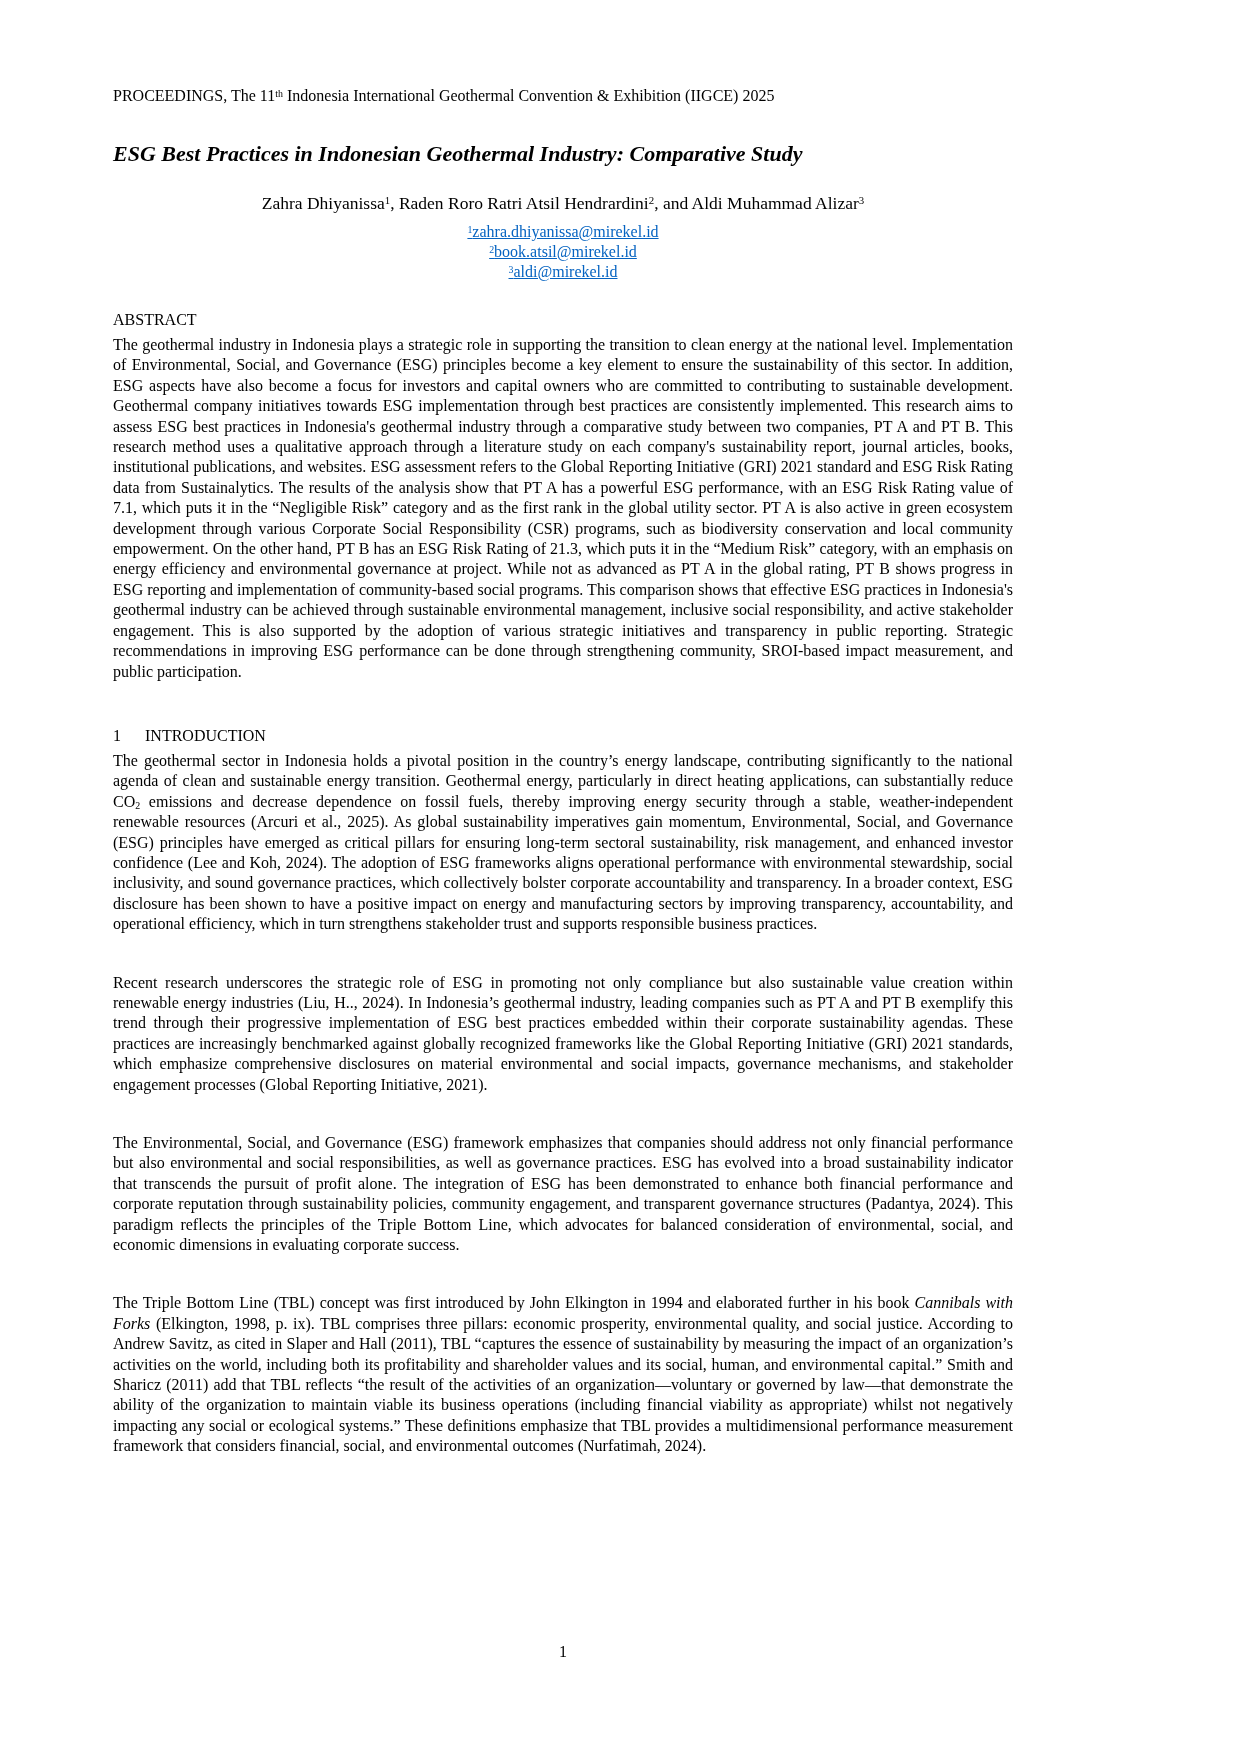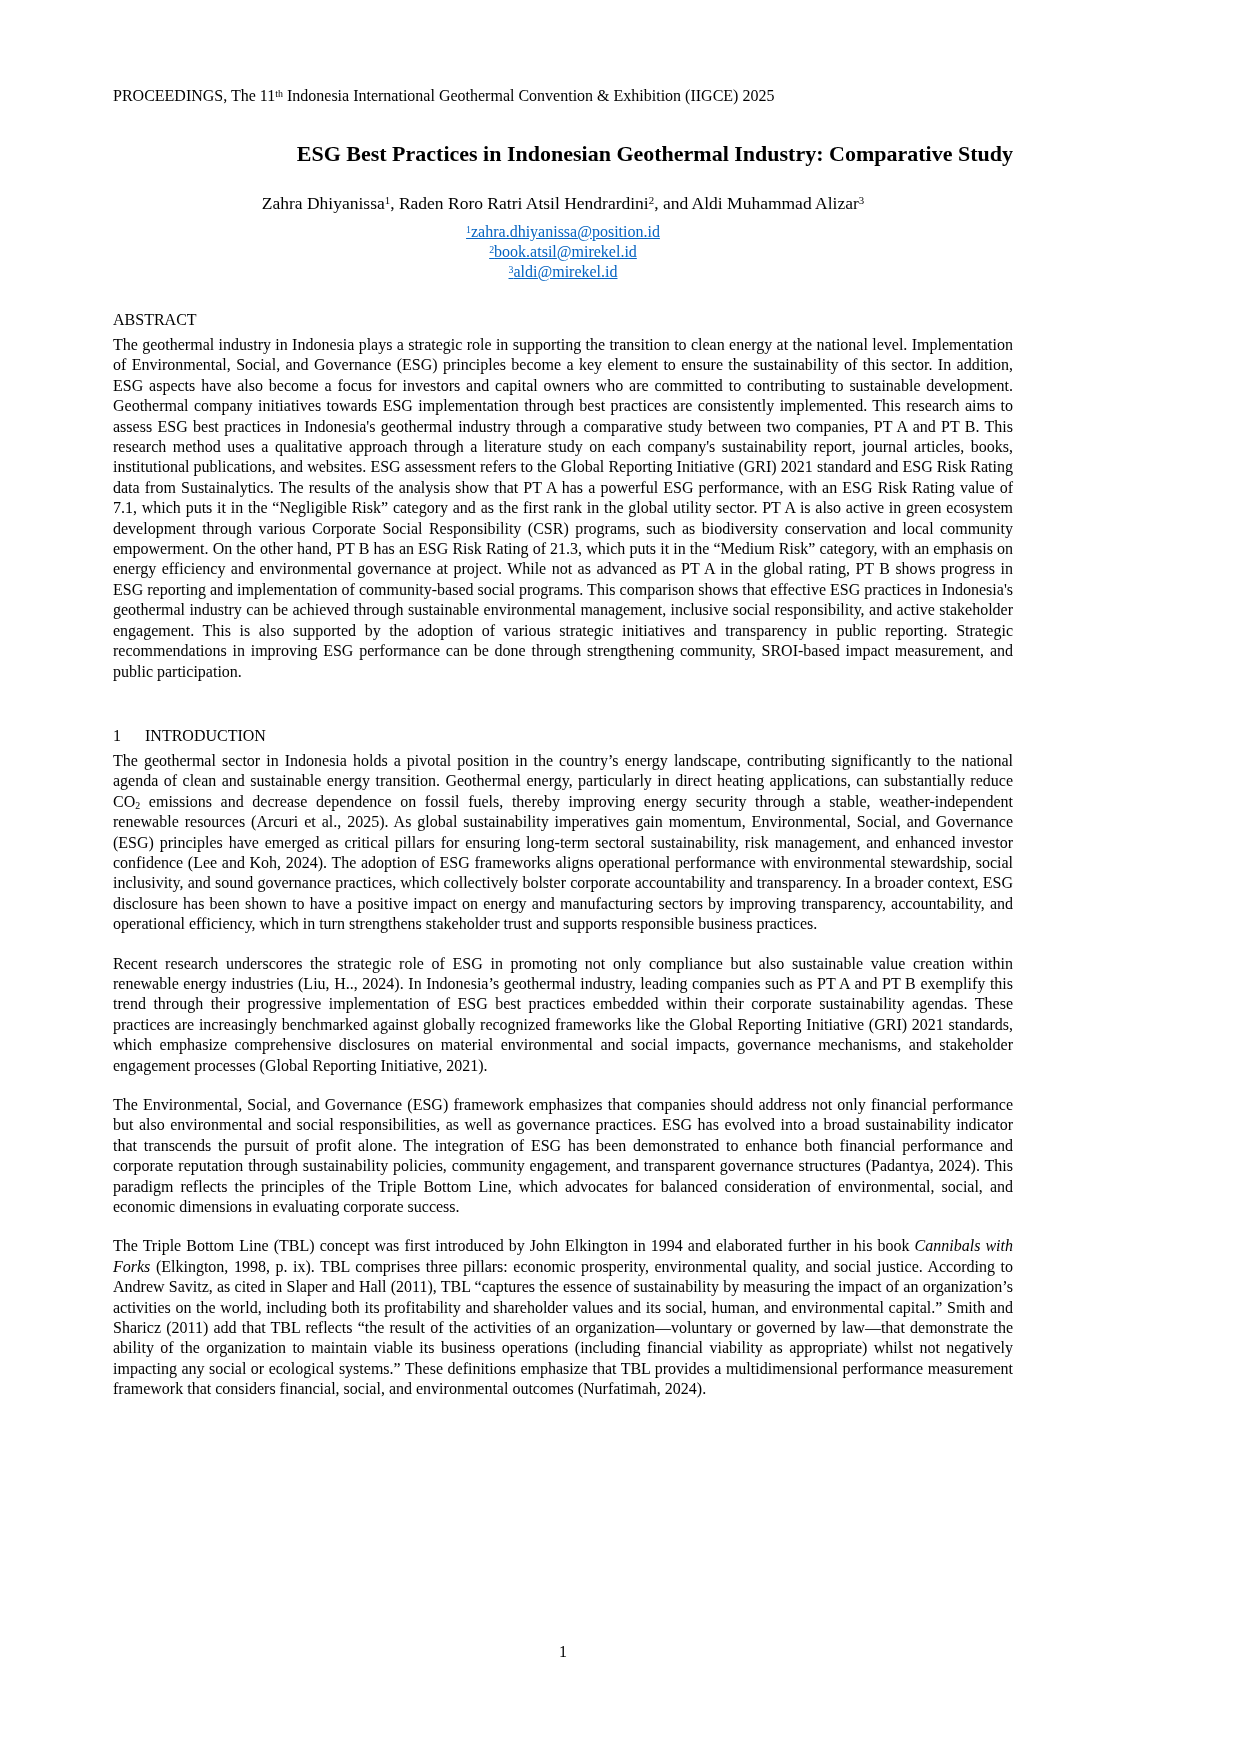--- a/index.html
+++ b/index.html
@@ -36,21 +36,22 @@
   .header-line {
     font-size: 16px;
     line-height: 20px;
     text-align: left;
   }
   .paper-title {
     margin: 34px 0 0 0;
     font-size: 22px;
     font-weight: bold;
     line-height: 28px;
-    text-align: right;
+    text-align: left;
+    font-style: italic;
   }
   .authors-line {
     margin-top: 24px;
     font-size: 17.5px;
     line-height: 22px;
     text-align: center;
   }
   .emails-block {
     margin-top: 8px;
     text-align: center;
@@ -89,21 +90,21 @@
   }
   .body-text {
     margin: 5px 0 0 0;
     text-align: justify;
     line-height: 20.4px;
   }
   .body-text.first-after-heading {
     margin-top: 5px;
   }
   .body-text.para-gap {
-    margin-top: 19px;
+    margin-top: 38px;
   }
   .italic {
     font-style: italic;
   }
   .page-number {
     position: absolute;
     left: 0;
     right: 0;
     bottom: 92px;
     text-align: center;
@@ -116,21 +117,21 @@
 
 <div class="page">
 
   <div class="header-line"><span>PROCEEDINGS, The 11</span><sup class="sp">th</sup><span> Indonesia International Geothermal Convention &amp; Exhibition (IIGCE) 2025</span></div>
 
   <h1 class="paper-title">ESG Best Practices in Indonesian Geothermal Industry: Comparative Study</h1>
 
   <div class="authors-line"><span>Zahra Dhiyanissa</span><sup class="sp">1</sup><span>, Raden Roro Ratri Atsil Hendrardini</span><sup class="sp">2</sup><span>, and Aldi Muhammad Alizar</span><sup class="sp">3</sup></div>
 
   <div class="emails-block">
-    <div class="email-line"><a href="#"><sup class="sp">1</sup><span>zahra.dhiyanissa@position.id</span></a></div>
+    <div class="email-line"><a href="#"><sup class="sp">1</sup><span>zahra.dhiyanissa@mirekel.id</span></a></div>
     <div class="email-line"><a href="#"><sup class="sp">2</sup><span>book.atsil@mirekel.id</span></a></div>
     <div class="email-line"><a href="#"><sup class="sp">3</sup><span>aldi@mirekel.id</span></a></div>
   </div>
 
 
   <div class="section-heading">ABSTRACT</div>
 
   <p class="body-text first-after-heading">The geothermal industry in Indonesia plays a strategic role in supporting the transition to clean energy at the national level. Implementation of Environmental, Social, and Governance (ESG) principles become a key element to ensure the sustainability of this sector. In addition, ESG aspects have also become a focus for investors and capital owners who are committed to contributing to sustainable development. Geothermal company initiatives towards ESG implementation through best practices are consistently implemented. This research aims to assess ESG best practices in Indonesia's geothermal industry through a comparative study between two companies, PT A and PT B. This research method uses a qualitative approach through a literature study on each company's sustainability report, journal articles, books, institutional publications, and websites. ESG assessment refers to the Global Reporting Initiative (GRI) 2021 standard and ESG Risk Rating data from Sustainalytics. The results of the analysis show that PT A has a powerful ESG performance, with an ESG Risk Rating value of 7.1, which puts it in the “Negligible Risk” category and as the first rank in the global utility sector. PT A is also active in green ecosystem development through various Corporate Social Responsibility (CSR) programs, such as biodiversity conservation and local community empowerment. On the other hand, PT B has an ESG Risk Rating of 21.3, which puts it in the “Medium Risk” category, with an emphasis on energy efficiency and environmental governance at project. While not as advanced as PT A in the global rating, PT B shows progress in ESG reporting and implementation of community-based social programs. This comparison shows that effective ESG practices in Indonesia's geothermal industry can be achieved through sustainable environmental management, inclusive social responsibility, and active stakeholder engagement. This is also supported by the adoption of various strategic initiatives and transparency in public reporting. Strategic recommendations in improving ESG performance can be done through strengthening community, SROI-based impact measurement, and public participation.</p>
 
   <div class="section-heading intro"><span class="sec-num">1</span><span>INTRODUCTION</span></div>

